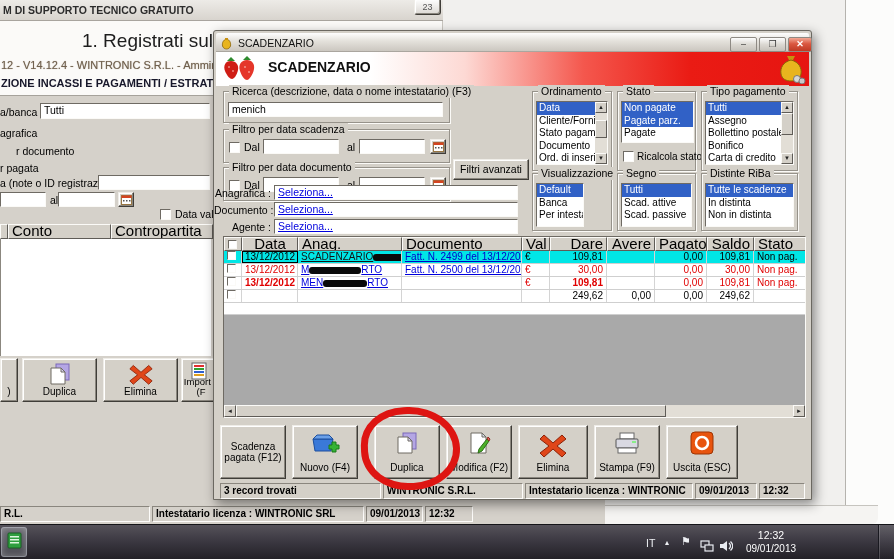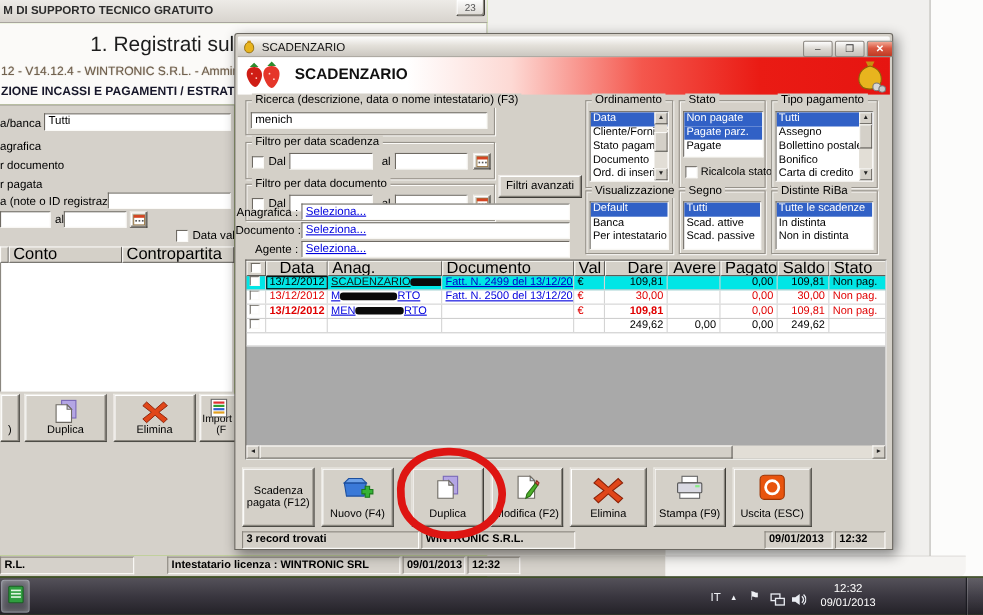--- a/index.html
+++ b/index.html
@@ -1,17 +1,17 @@
 <!DOCTYPE html>
 <html><head>
 <meta charset="utf-8">
 <style>
 *{margin:0;padding:0;box-sizing:border-box;font-family:"Liberation Sans",sans-serif}
 html,body{background:#9a9a9a}
-#screen{position:relative;width:894px;height:559px;overflow:hidden;background:#84cc16}
+#screen{position:relative;width:894px;height:559px;overflow:hidden;background:#bef264}
 .abs{position:absolute}
 .lbl{position:absolute;font-size:10.5px;line-height:13px;white-space:nowrap;color:#000}
 .fld{position:absolute;background:#fff;border:1px solid;border-color:#6e6a63 #fbfaf7 #fbfaf7 #6e6a63;font-size:10.5px;line-height:13px;padding:0 3px;white-space:nowrap;overflow:hidden;color:#000}
 .cb{position:absolute;width:11px;height:11px;background:#fff;border:1px solid;border-color:#6e6a63 #fbfaf7 #fbfaf7 #6e6a63}
 .btn{position:absolute;background:#d4d0c8;border:1px solid;border-color:#efede8 #3f3d38 #3f3d38 #efede8;box-shadow:inset -1px -1px 0 #8a867e,inset 1px 1px 0 #fff;font-size:10.5px;color:#000;text-align:center}
 .group{position:absolute;border:1px solid #96928a;box-shadow:inset 1px 1px 0 #fbfaf7,1px 1px 0 #fbfaf7}
 .group>.glabel{position:absolute;top:-7px;left:5px;background:#d4d0c8;padding:0 3px;font-size:10.5px;line-height:13px;white-space:nowrap}
 .lb{position:absolute;background:#fff;border:1px solid;border-color:#6e6a63 #fbfaf7 #fbfaf7 #6e6a63;overflow:hidden}
 .li{height:12.5px;line-height:12.5px;font-size:10px;padding:0 2px;white-space:nowrap;overflow:hidden;color:#000}
 .li.sel{background:#3161c6;color:#fff}
@@ -53,21 +53,21 @@
   <div class="btn" style="left:414px;top:-2px;width:27px;height:17px;border-radius:3px;font-size:9px;line-height:17px;color:#555;background:linear-gradient(#ffffff,#dcd9d4)">23</div>
   <div class="abs" style="left:0;top:21px;width:443px;height:74px;background:#fbfaf8;border-right:1px solid #c9c6c0"></div>
   <div class="abs" style="left:82px;top:30px;font-size:19px;color:#1d1d1d;white-space:nowrap">1. Registrati sul f</div>
   <div class="abs" style="left:1px;top:59px;font-size:11px;color:#70614f;white-space:nowrap;text-shadow:0 0 1px #a89a88">12 - V14.12.4 - WINTRONIC S.R.L. - Amministratore -</div>
   <div class="abs" style="left:1px;top:77px;font-size:11px;font-weight:bold;color:#17172a;white-space:nowrap">ZIONE INCASSI E PAGAMENTI / ESTRATTI CONTO</div>
 
   <div class="abs" style="left:0;top:95px;width:213px;height:329px;background:#d5d1ca;border-top:1px solid #a6a29b"></div>
   <span class="lbl" style="left:0;top:106px;width:37px;text-align:right">a/banca</span>
   <div class="fld" style="left:40px;top:103px;width:170px;height:16px">Tutti</div>
   <span class="lbl" style="left:0;top:127px">agrafica</span>
-  <span class="lbl" style="left:0;top:145px">r documento</span>
+  <span class="lbl" style="left:16px;top:145px">r documento</span>
   <span class="lbl" style="left:0;top:162px">r pagata</span>
   <span class="lbl" style="left:0;top:177px">a (note o ID registrazione)</span>
   <div class="fld" style="left:98px;top:175px;width:112px;height:15px"></div>
   <div class="fld" style="left:0;top:192px;width:46px;height:15px"></div>
   <span class="lbl" style="left:50px;top:194px">al</span>
   <div class="fld" style="left:58px;top:192px;width:57px;height:15px"></div>
   <div class="btn" style="left:118px;top:192px;width:16px;height:15px;padding-top:1px"><svg width="11" height="11" viewBox="0 0 11 11">
         <rect x="0.5" y="1.5" width="10" height="9" fill="#fff" stroke="#997744"></rect>
         <rect x="0.5" y="1.5" width="10" height="2.5" fill="#d44422"></rect>
         <rect x="2" y="6" width="1.5" height="1.5" fill="#555"></rect>
@@ -107,21 +107,21 @@
           <rect x="4" y="6" width="10" height="2" fill="#30a030"></rect>
           <rect x="4" y="9" width="10" height="2" fill="#3060d0"></rect>
           <rect x="4" y="12" width="10" height="2" fill="#e0a020"></rect>
         </svg></span>
     <span>Import s</span>
     <span>(F</span>
   </div>
 
   <div class="abs" style="left:0;top:402px;width:605px;height:103px;background:#d5d1ca"></div>
   <div class="abs" style="left:0;top:505px;width:605px;height:19px;background:#d5d1ca"></div>
-  <div class="scell" style="left:0;top:506px;width:122px">R.L.</div>
+  <div class="scell" style="left:0;top:506px;width:150px">R.L.</div>
   <div class="scell" style="left:152px;top:506px;width:212px">Intestatario licenza : WINTRONIC SRL</div>
   <div class="scell" style="left:366px;top:506px;width:57px">09/01/2013</div>
   <div class="scell" style="left:425px;top:506px;width:48px">12:32</div>
   <div class="abs" style="left:605px;top:505px;width:273px;height:19px;background:#f5f4f2;border-top:1px solid #c6c4bf;border-radius:0 0 6px 0"></div>
 
   <div id="dlg">
     <div id="tbar">
       <span class="abs" style="left:4px;top:3px"><svg width="13" height="13" viewBox="0 0 13 13">
             <path d="M6.5 2 C3 3 2 6 2.5 9 C3 11 5 12 6.5 12 C8 12 10 11 10.5 9 C11 6 10 3 6.5 2Z" fill="#e8b41e" stroke="#8a6508" stroke-width="0.8"></path>
             <rect x="5" y="1" width="3" height="2" fill="#c89010"></rect>
@@ -236,21 +236,21 @@
       <div class="vsb">
         <div class="sbb" style="top:0">▲</div>
         <div class="sbt" style="top:11px;height:22px"></div>
         <div class="sbb" style="bottom:0">▼</div>
       </div>
     </div>
 
     <div class="group" style="left:318px;top:142px;width:80px;height:58px">
       <span class="glabel">Visualizzazione</span>
     </div>
-    <div class="lb" style="left:322px;top:152px;width:72px;height:44px">
+    <div class="lb" style="left:322px;top:152px;width:48px;height:44px">
       <div class="li sel">Default</div>
       <div class="li">Banca</div>
       <div class="li">Per intestatario</div>
     </div>
 
     <div class="group" style="left:403px;top:142px;width:79px;height:58px">
       <span class="glabel">Segno</span>
     </div>
     <div class="lb" style="left:407px;top:152px;width:71px;height:44px">
       <div class="li sel">Tutti</div>
@@ -387,20 +387,21 @@
     <div class="bb" style="left:452px;width:72px">
       <span class="ic"><svg width="24" height="24" viewBox="0 0 24 24">
             <rect x="1" y="1" width="22" height="22" rx="4" fill="#e8540e" stroke="#9c3404"></rect>
             <circle cx="12" cy="12" r="6" fill="none" stroke="#fff" stroke-width="2.5"></circle>
           </svg></span>
       <span>Uscita (ESC)</span>
     </div>
 
     <div class="scell" style="left:6px;top:452px;width:161px">3 record trovati</div>
     <div class="scell" style="left:169px;top:452px;width:140px">WINTRONIC S.R.L.</div>
+    <div class="scell" style="left:311px;top:452px;width:168px">Intestatario licenza : WINTRONIC</div>
     <div class="scell" style="left:481px;top:452px;width:62px">09/01/2013</div>
     <div class="scell" style="left:545px;top:452px;width:46px">12:32</div>
   </div>
 
   <div style="position:absolute;left:361px;top:407px;width:99px;height:83px;border:7px solid #de1512;border-radius:46% 54% 50% 50%;transform:rotate(-2deg);z-index:9;pointer-events:none"></div>
 
   <div class="abs" style="left:0;top:524px;width:894px;height:35px;background:linear-gradient(#55525a,#3a3740 50%,#232127);border-top:1px solid #141418;z-index:8">
     <div style="position:absolute;left:1px;top:2px;width:26px;height:30px;background:rgba(205,215,225,.22);border:1px solid rgba(240,245,255,.4);border-radius:3px;display:flex;align-items:center;justify-content:center;box-shadow:inset 0 0 6px rgba(255,255,255,.3)">
       <span><svg width="15" height="18" viewBox="0 0 15 18">
             <rect x="1" y="2" width="13" height="15" rx="1" fill="#2f9e3f" stroke="#1a5f24"></rect>

